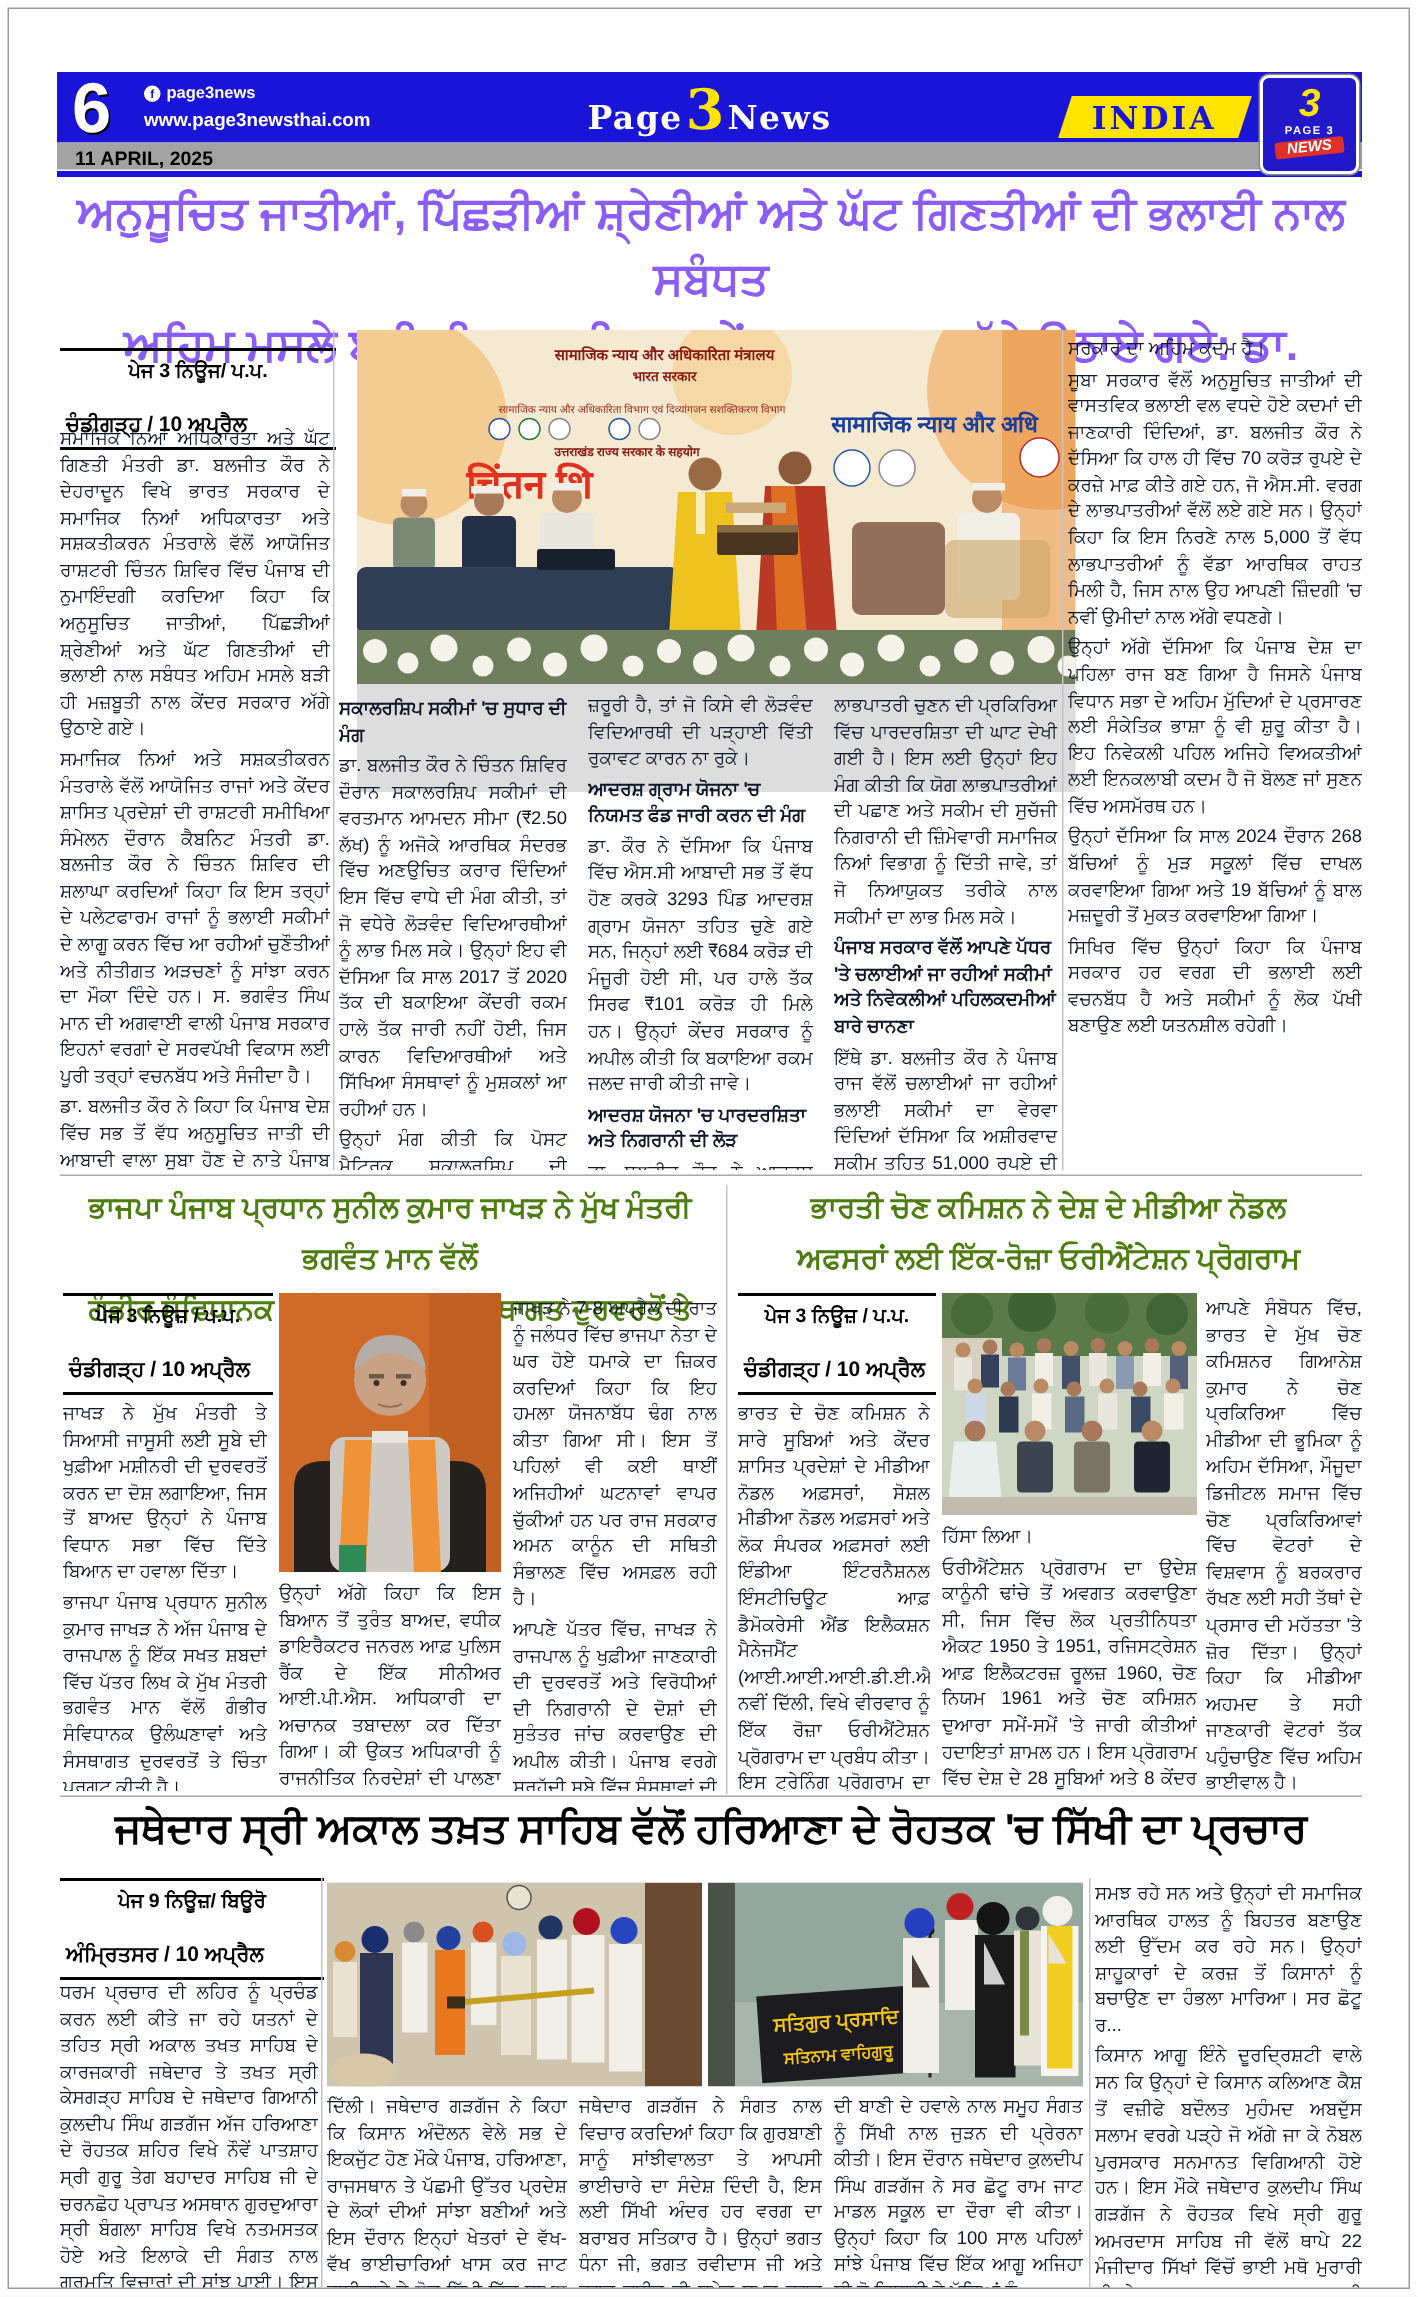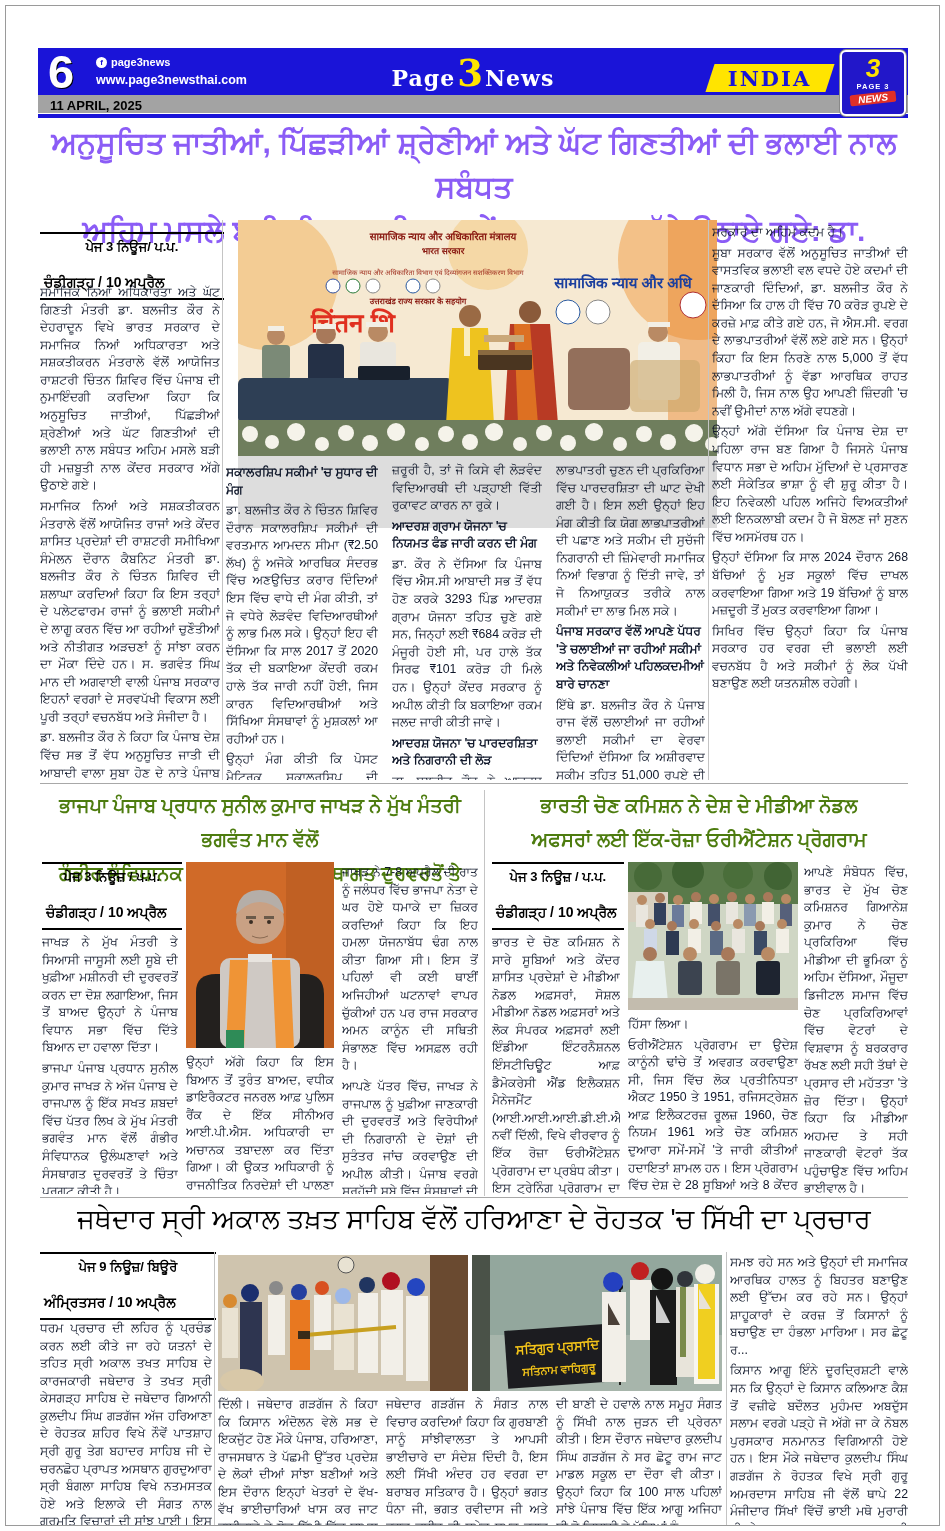--- a/index.html
+++ b/index.html
@@ -22,21 +22,21 @@
   .datebar{background:#a3a3a3;display:flex;align-items:flex-end;}
   .datebar span{font-size:13px;font-weight:700;color:#000;padding-left:12px;}
   .bluerule{background:#1a14d8;}
   .logo-box{background:#2217c9;border:2px solid #fff;border-radius:6px;box-shadow:0 0 0 1px #888;display:flex;flex-direction:column;align-items:center;justify-content:flex-start;overflow:hidden;}
   .logo-box .l3{color:#ffe400;font-size:26px;font-weight:700;font-style:italic;line-height:1;margin-top:3px;}
   .logo-box .lp{color:#fff;font-size:7.5px;font-weight:700;letter-spacing:1px;margin-top:1px;}
   .logo-box .ln{background:#e03028;color:#fff;font-style:italic;font-weight:700;font-size:10px;padding:0 8px;margin-top:2px;transform:rotate(-6deg);border-radius:2px;}
   
   .h1main{font-size:30px;font-weight:700;text-align:center;line-height:1.47;color:#8b5cf6;}
   .h2mid{font-size:19.5px;font-weight:700;text-align:center;line-height:1.75;color:#4d7c0f;}
-  .h3bot{font-size:27px;font-weight:400;text-align:center;color:#000;}
+  .h3bot{font-size:27px;font-weight:700;text-align:center;color:#000;}
   
   .dl{border-top:2px solid #000;border-bottom:2px solid #000;padding:5px 2px 7px;}
   .dl .l1{font-weight:700;font-size:13px;text-align:center;}
   .dl .l2{font-weight:700;font-size:14px;margin-top:19px;padding-left:2px;}
   
   .tcol{overflow:hidden;text-align:justify;font-size:12.3px;line-height:1.43;color:#0f172a;}
   .tcol p{margin:0 0 3px;}
   .tcol .subhead{font-weight:700;margin:2px 0 3px;text-align:left;}
   .vrule{background:#c4c4c4;width:1px;}
   .hrule{background:#a8a8a8;height:1px;}

